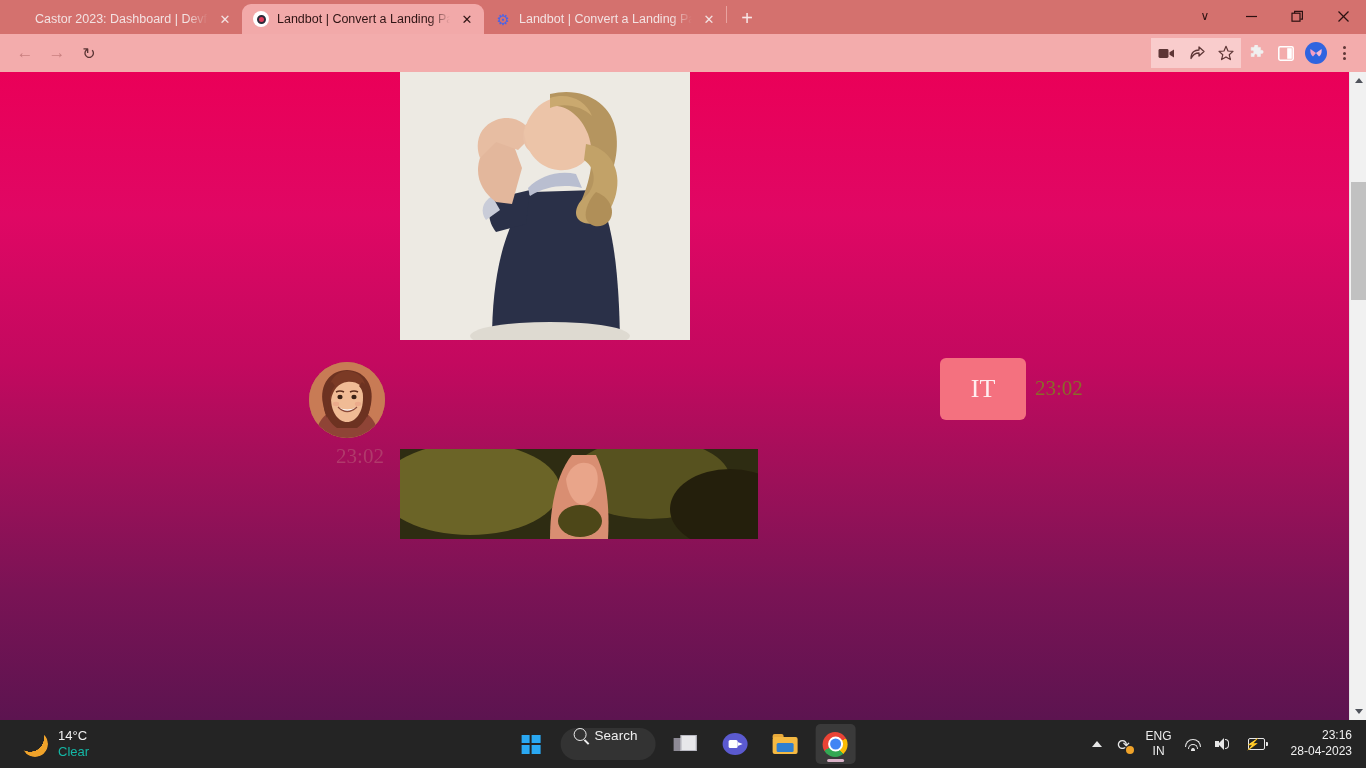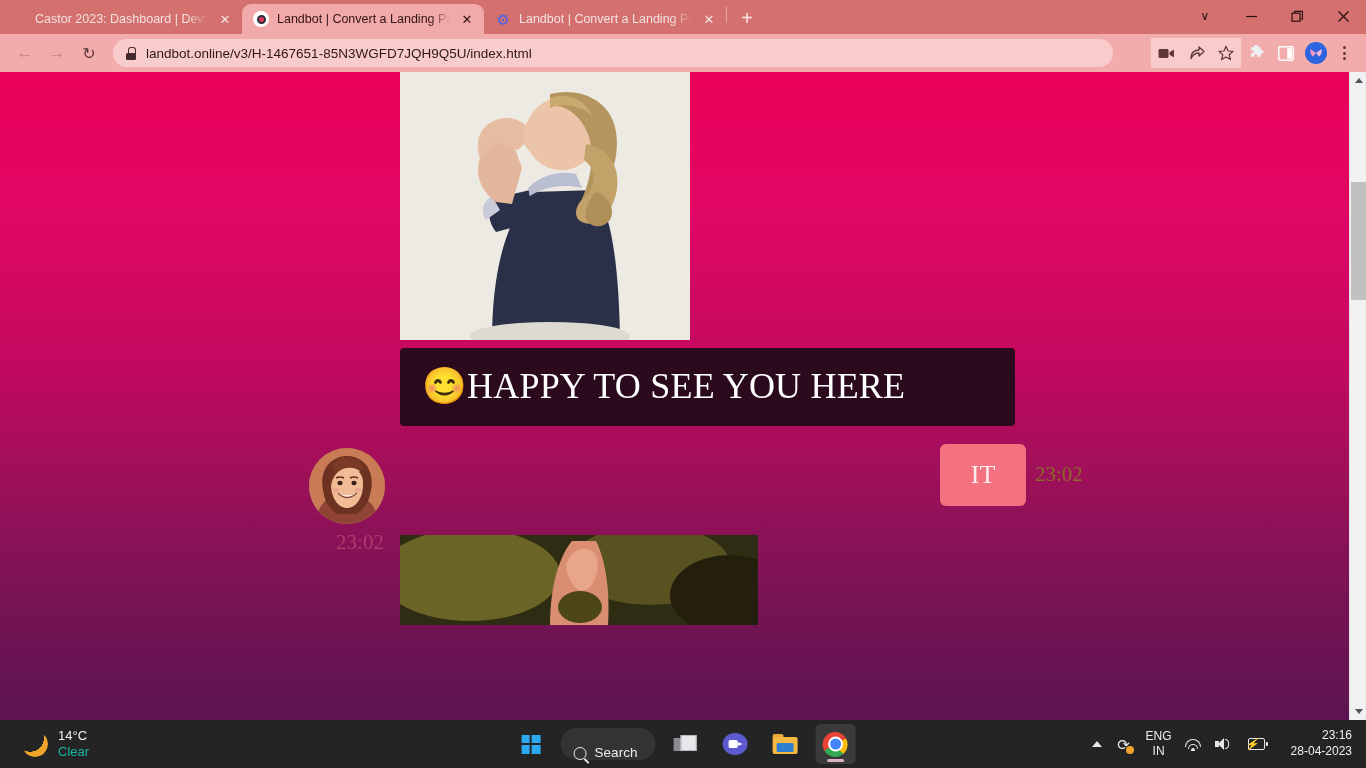--- a/index.html
+++ b/index.html
@@ -183,21 +183,21 @@
   .tb-item.active { background:#3a3a3a; }
   .tb-item.active::after{
     content:""; position:absolute; bottom:2px; left:50%; transform:translateX(-50%);
     width:17px; height:3px; border-radius:2px; background:#dab2c8;
   }
   .winlogo { width:19px; height:19px; display:grid; grid-template-columns:1fr 1fr;
              grid-template-rows:1fr 1fr; gap:2.2px; }
   .winlogo i{ display:block; background:#2aa8f2; }
   .searchpill {
     height:32px; padding:0 18px 0 13px; border-radius:16px; background:#333333;
-    display:flex; align-items:flex-end; gap:8px; color:#efefef; font-size:13.5px;
+    display:flex; align-items:flex-start; gap:8px; color:#efefef; font-size:13.5px;
   }
   .mag { width:13px;height:13px;border:1.8px solid #efefef;border-radius:50%;position:relative;}
   .mag::after{content:"";position:absolute;right:-4px;bottom:-3px;width:6px;height:1.8px;background:#efefef;transform:rotate(45deg);}
 
   .taskview{ width:24px;height:19px;position:relative; }
   .taskview i{ position:absolute; }
   .tv-back{ left:0; top:3px; width:13px; height:13px; background:#8d8a95; }
   .tv-front{ left:7px; top:0; width:16px; height:16px; background:#e7e7ea; border:1px solid #b9b9c2;}
 
   .teams { width:25px; height:22px; position:relative; }
@@ -297,24 +297,20 @@
         </svg>
       </div>
     </div>
   </div>
 
   <div class="toolbar">
     <div class="navbtn">←</div>
     <div class="navbtn">→</div>
     <div class="navbtn reload">↻</div>
 
-    <div class="omnibox">
-      <span class="lock"></span>
-      <span class="url">landbot.online/v3/H-1467651-85N3WGFD7JQH9Q5U/index.html</span>
-    </div>
 
     <div class="tbicons">
       <div class="tbicon inbox">
         <svg width="17" height="13" viewBox="0 0 17 13">
           <rect x="0.5" y="2" width="10" height="9" rx="1.4" fill="#5e3636"></rect>
           <path d="M11.5 5.3 L16 2.5 V10.5 L11.5 7.7 Z" fill="#5e3636"></path>
         </svg>
       </div>
       <div class="tbicon inbox">
         <svg width="17" height="16" viewBox="0 0 17 16">
@@ -382,25 +378,20 @@
             <path d="M186 72 C210 76 222 98 216 122 C210 146 194 156 182 150 C172 145 176 132 184 126 C196 116 198 98 184 88 Z" fill="#c2a268"></path>
             <path d="M196 120 C212 126 216 142 208 150 C200 158 188 154 186 146 C184 138 190 126 196 120 Z" fill="#b08f58"></path>
 
             <path d="M150 26 C168 20 186 28 192 44 C182 34 164 30 150 36 Z" fill="#caa96f"></path>
 
             <ellipse cx="150" cy="264" rx="80" ry="14" fill="#dedad1"></ellipse>
           </svg>
         </div>
       </div>
 
-      <div>
-        <div class="bubble b1">
-          <span>😊</span><span>HAPPY TO SEE YOU HERE</span>
-        </div>
-      </div>
 
       <div class="row-with-avatar">
         <div class="avatar">
           <svg class="face" viewBox="0 0 76 76">
             <rect width="76" height="76" fill="#c87b55"></rect>
             <path d="M6 76 C8 56 20 46 38 46 C56 46 68 56 70 76 Z" fill="#8f4436"></path>
 
             <path d="M14 42 C10 22 22 8 38 8 C54 8 66 22 62 42 C60 54 54 62 48 66 L28 66 C22 62 16 54 14 42 Z" fill="#6d3221"></path>
 
             <path d="M22 36 C22 20 29 13 38 13 C47 13 54 20 54 36 C54 50 47 60 38 60 C29 60 22 50 22 36 Z" fill="#f0bb95"></path>

